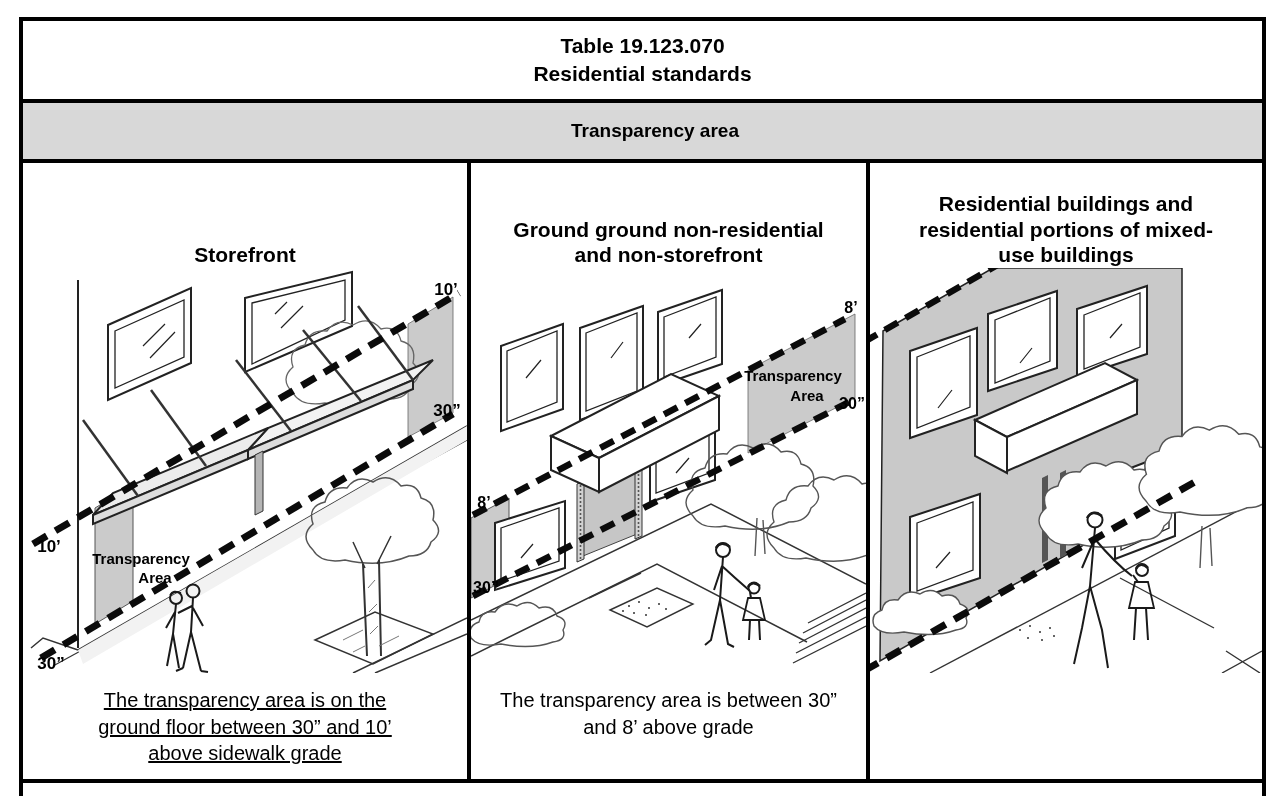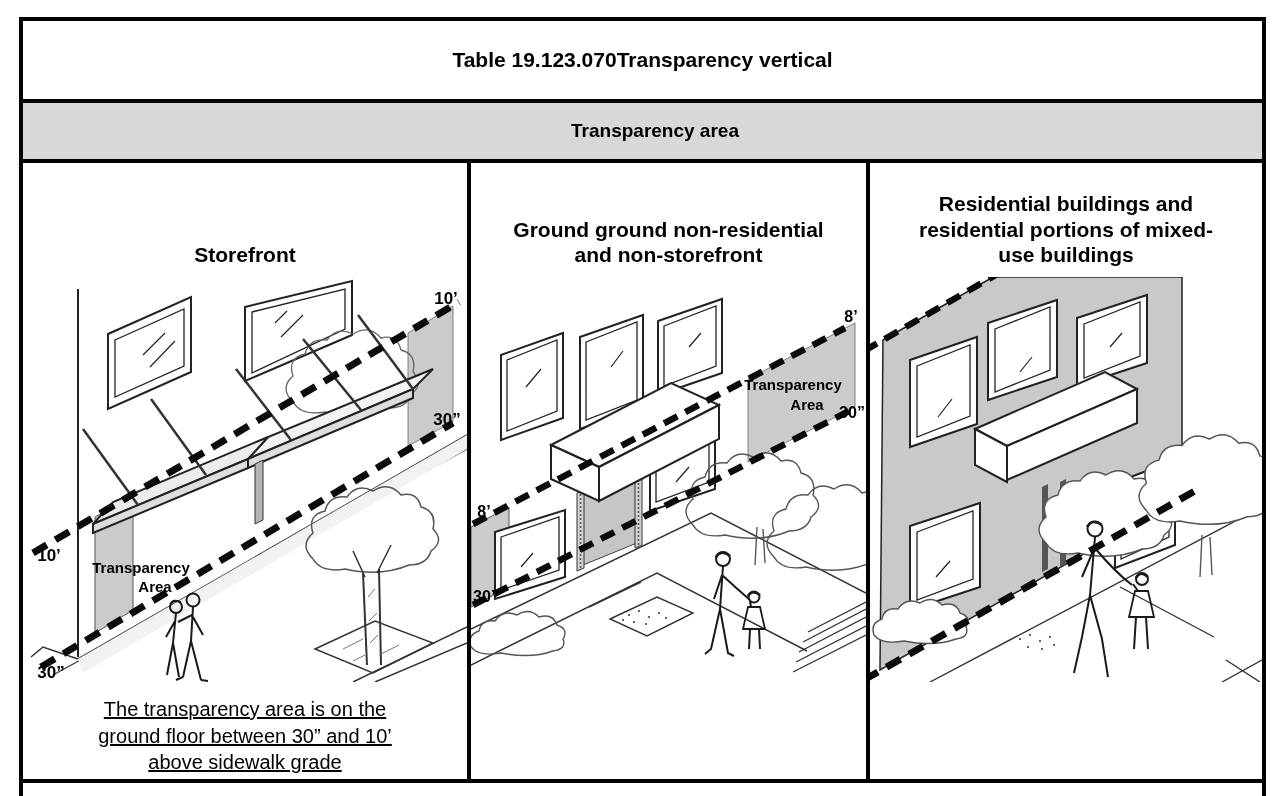--- a/index.html
+++ b/index.html
@@ -7,36 +7,36 @@
     width:1280px;height:796px;overflow:hidden;background:#ffffff;
     font-family:"Liberation Sans", sans-serif;color:#000;
   }
   .page{position:relative;width:1280px;height:796px;background:#fff;overflow:hidden;}
   .tbl{
     position:absolute;left:19px;top:17px;width:1239px;height:880px;
     border:4px solid #000;background:#fff;box-sizing:content-box;
   }
   .title-row{
     height:78px;border-bottom:4px solid #000;
-    display:flex;flex-direction:row;justify-content:center;align-items:center;
+    display:flex;flex-direction:column;justify-content:center;align-items:center;
     font-weight:bold;font-size:21px;line-height:1.35;text-align:center;
   }
   .band-row{
     height:56px;border-bottom:4px solid #000;background:#d8d8d8;
     display:flex;align-items:center;justify-content:center;
     font-weight:bold;font-size:19px;padding-left:25px;
   }
   .content-row{height:616px;border-bottom:4px solid #000;display:flex;}
   .cell{display:flex;flex-direction:column;align-items:center;overflow:hidden;}
   .c1{width:444px;border-right:4px solid #000;}
   .c2{width:395px;border-right:4px solid #000;}
   .c3{width:392px;}
   .cell-header{
     height:104px;display:flex;align-items:flex-end;justify-content:center;
-    text-align:center;font-weight:bold;font-size:21px;line-height:1.2;padding-bottom:10px;
+    text-align:center;font-weight:bold;font-size:21px;line-height:1.2;padding-bottom:1px;
   }
   .c1 .cell-header span{max-width:380px;}
   .c2 .cell-header span{max-width:330px;}
   .c3 .cell-header span{max-width:295px;}
   .cell-caption{
     margin-top:14px;text-align:center;font-size:20px;line-height:1.33;
   }
   .c1 .cell-caption{max-width:330px;text-decoration:underline;}
   .c2 .cell-caption{max-width:345px;}
   .c3 .cell-caption{max-width:378px;}
@@ -45,21 +45,21 @@
   .next-row{height:110px;background:#fff;}
 </style>
 </head>
 <body>
 
 <div class="page">
   <div class="tbl">
 
     <div class="title-row">
       <div>Table 19.123.070</div>
-      <div>Transparency vertical</div>
+      <div>Residential standards</div>
     </div>
 
     <div class="band-row">
       <span>Transparency area</span>
     </div>
 
     <div class="content-row">
 
       <div class="cell c1">
         <div class="cell-header">
@@ -249,20 +249,21 @@
             <text x="15" y="325">30”</text>
             <text x="380" y="45">8’</text>
             <text x="381" y="141">30”</text>
           </g>
           <g font-weight="bold" font-size="15" fill="#000" text-anchor="middle">
             <text x="322" y="113">Transparency</text>
             <text x="336" y="133">Area</text>
           </g>
         </svg>
 
+        <div class="cell-caption">The transparency area is between 30” and 8’ above grade</div>
       </div>
 
       <div class="cell c3">
         <div class="cell-header">
           <span>Residential buildings and residential portions of mixed-use buildings</span>
         </div>
 
         <svg class="diagram" width="392" height="405" viewBox="0 0 392 405">
 
           <polygon points="13,63 123,0 312,0 312,221 10,393" fill="#c9c9c9" stroke="#222" stroke-width="1.5"></polygon>

